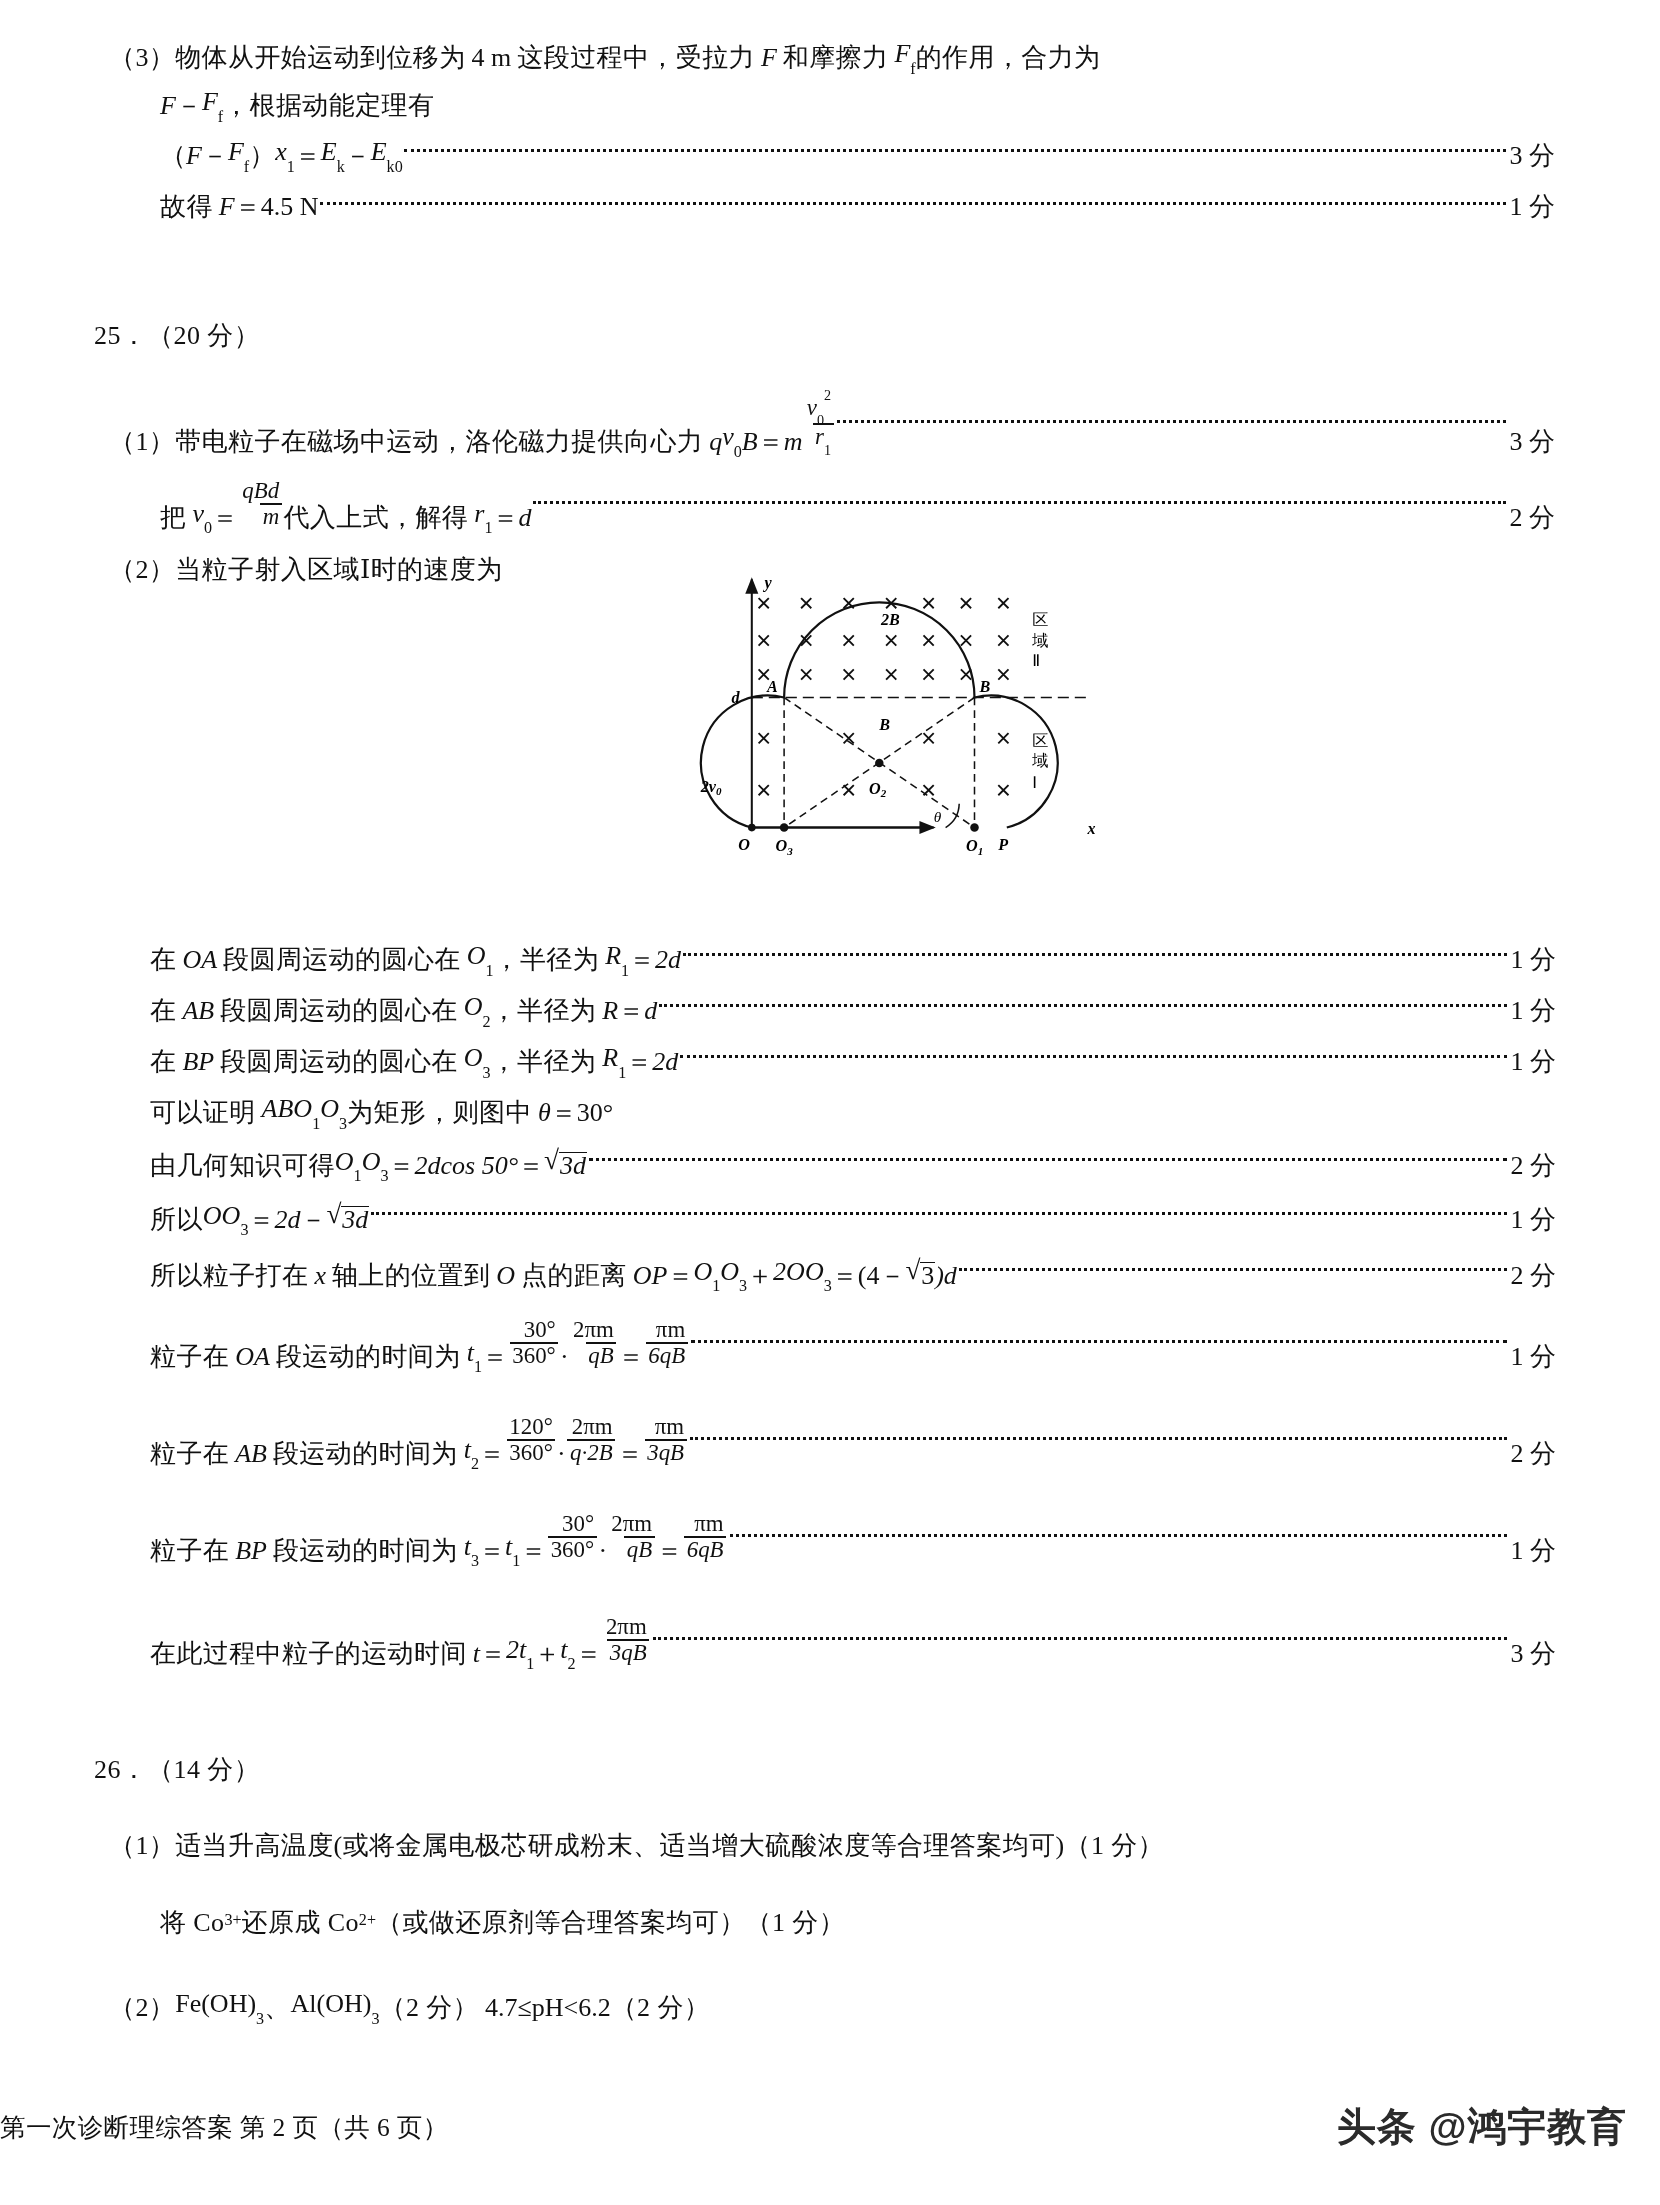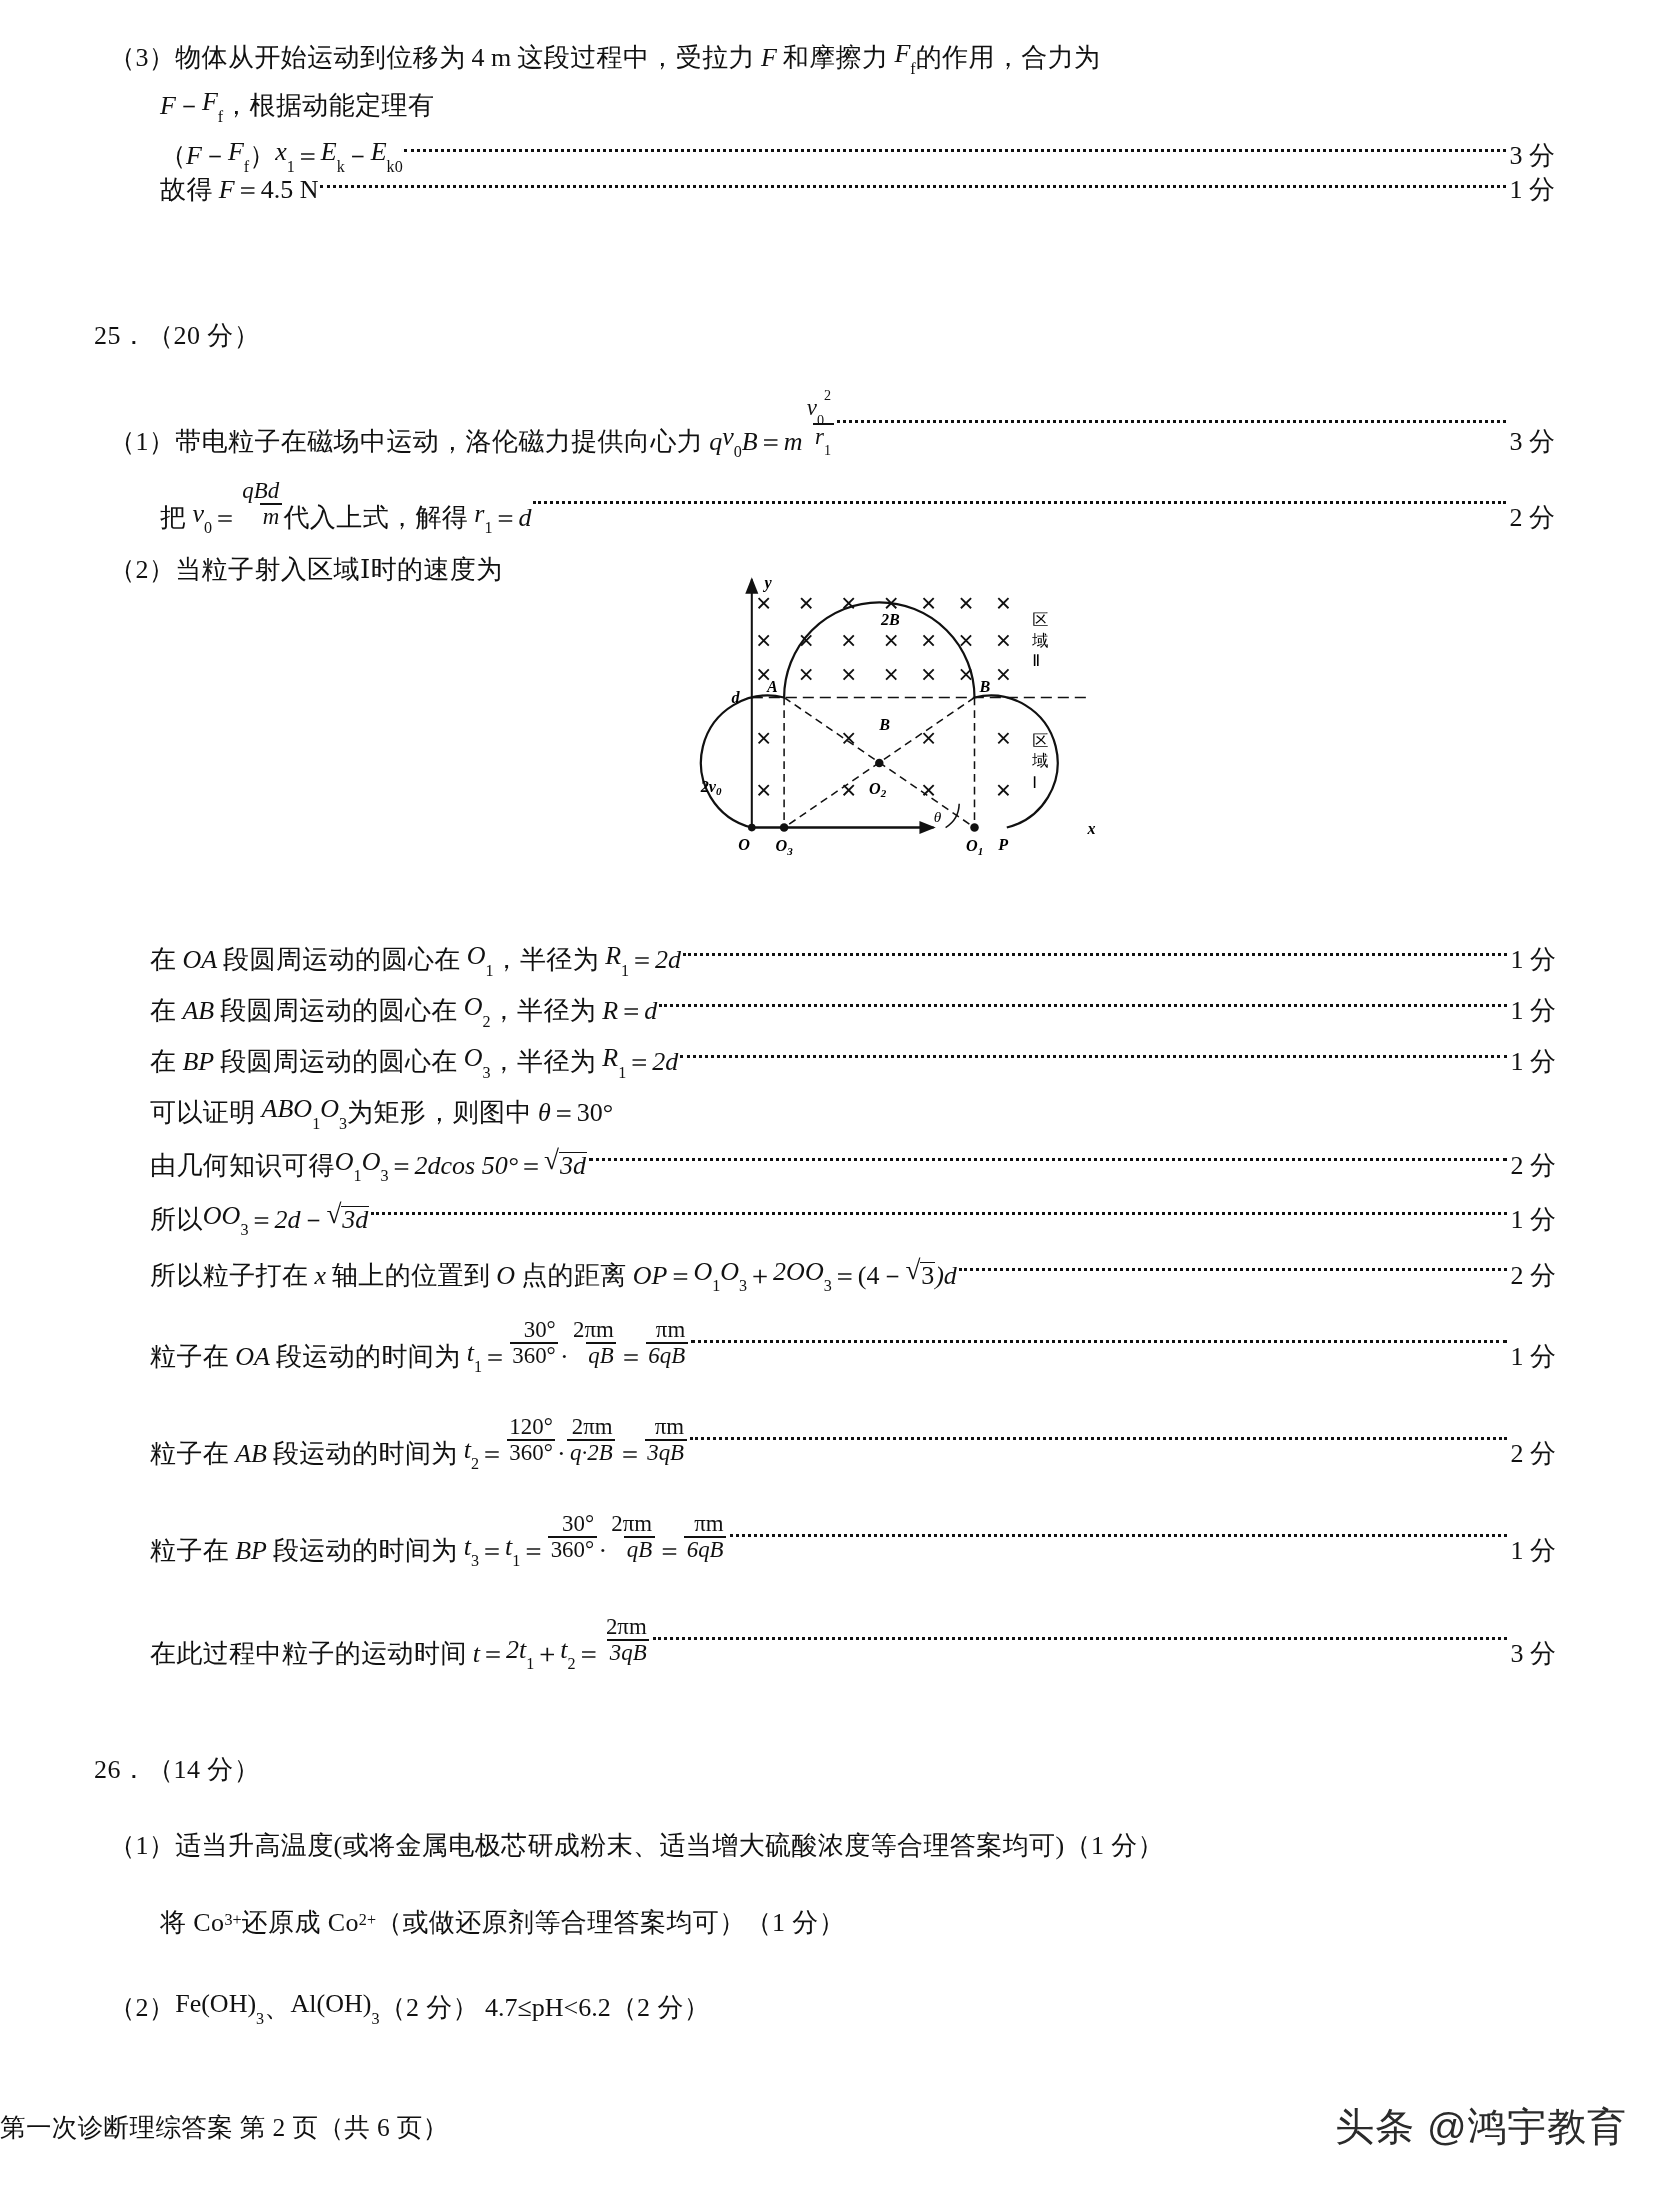--- a/index.html
+++ b/index.html
@@ -63,21 +63,21 @@
   .figure { position:absolute; left:694px; top:557px; width:425px; height:298px; }
   .figure svg { display:block; }
 
   
   .footer {
     position:absolute; left:0; top:2110px; width:1609px;
     text-align:left; font-size:25.5px;
   }
   .watermark {
     position:absolute; right:34px; top:2100px;
-    font-size:39px; font-weight:normal; color:#2b2b2b;
+    font-size:39px; font-weight:bold; color:#2b2b2b;
     font-family:"Liberation Sans","DejaVu Sans",sans-serif;
     letter-spacing:0.9px;
   }
 </style>
 </head>
 <body>
 
 <div class="page">
 
   <div class="line" style="left:109px; top:41px; width:1446px;">
@@ -111,21 +111,21 @@
     <span>）</span>
     <span><span class="it">x</span><span class="sub">1</span></span>
     <span>＝</span>
     <span><span class="it">E</span><span class="sub">k</span></span>
     <span>－</span>
     <span><span class="it">E</span><span class="sub">k0</span></span>
     <span class="leader"></span>
     <span class="score">3 分</span>
   </div>
 
-  <div class="line" style="left:160px; top:177px; width:1395px;">
+  <div class="line" style="left:160px; top:194px; width:1395px;">
     <span class="cn">故得</span>
     <span class="gap"></span>
     <span class="it">F</span>
     <span>＝</span>
     <span>4.5 N</span>
     <span class="leader"></span>
     <span class="score">1 分</span>
   </div>
 
   <div class="line" style="left:94px; top:323px;">

